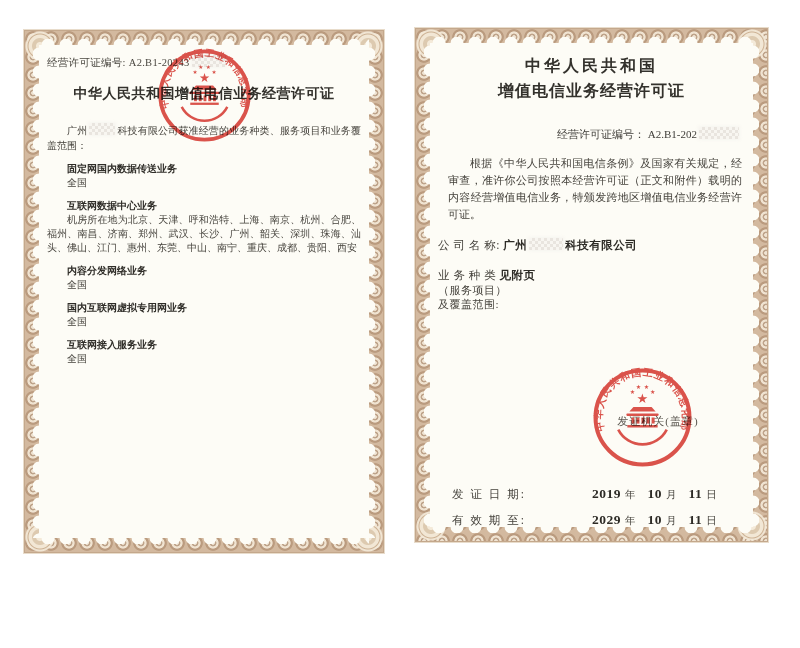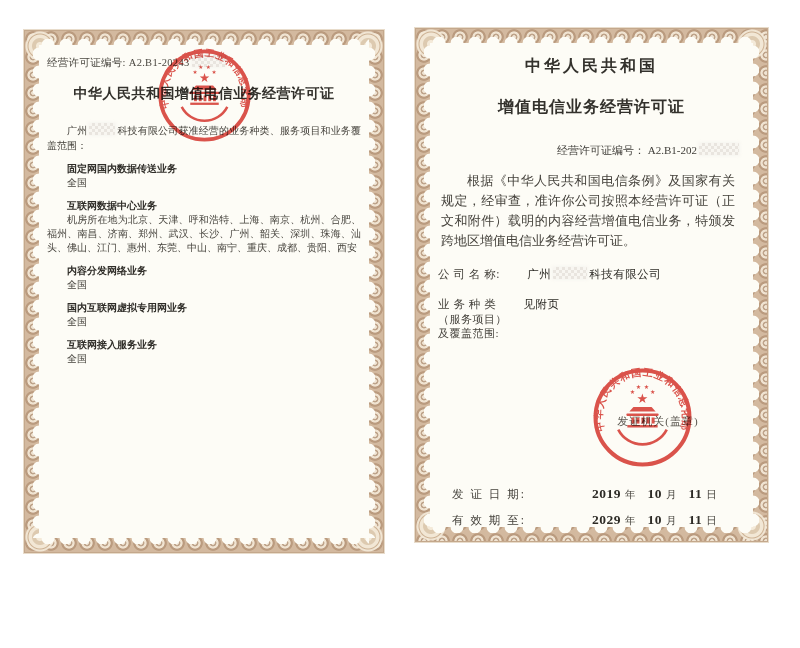--- a/index.html
+++ b/index.html
@@ -66,27 +66,27 @@
   
   .lic-line-l { font-size:10.5px; color:#4a4740; letter-spacing:0.3px; }
   .title-l { margin:15px 6px 0; text-align:center; font-size:14px; font-weight:bold; color:#33312c; letter-spacing:0.5px; }
   .subtitle-l { margin-top:6px; text-align:center; font-size:12.5px; font-weight:bold; color:#33312c; }
   .intro { margin:20px 0 0; font-size:10px; line-height:1.45; text-indent:2em; text-align:justify; }
   .svc-name  { margin:9px 0 0; font-size:10px; font-weight:bold; color:#2f2d28; text-indent:2em; line-height:1.4; }
   .svc-scope { margin:0; font-size:10px; text-indent:2em; line-height:1.4; text-align:justify; }
 
   
   .title-r1 { margin-top:3px; text-align:center; font-size:16px; font-weight:bold; color:#33312c; letter-spacing:3px; }
-  .title-r2 { margin-top:20px; text-align:center; font-size:16px; font-weight:bold; color:#33312c; letter-spacing:1px; }
+  .title-r2 { margin-top:4px; text-align:center; font-size:16px; font-weight:bold; color:#33312c; letter-spacing:1px; }
   .lic-line-r { margin-top:25px; font-size:11px; text-align:right; padding-right:4px; color:#3f3d38; }
-  .body-para { margin:13px auto 0 3px; width:294px; font-size:13px; line-height:1.55; text-indent:2em; text-align:justify;font-family:Liberation Serif, serif; }
+  .body-para { margin:13px auto 0 10px; width:294px; font-size:11px; line-height:1.55; text-indent:2em; text-align:justify;font-family:Liberation Serif, serif; }
   .field-row { margin-top:15px; font-size:11.5px; letter-spacing:0.5px; }
   .field-label { color:#45423c;text-align:right; }
   .field-label.ls { letter-spacing:1.5px; }
-  .field-value { font-weight:normal; color:#2d2b26;margin-left:24px; }
+  .field-value { font-weight:bold; color:#2d2b26; }
   .biz-extra { margin:1px 0 0; font-size:11px; line-height:1.2; letter-spacing:0.5px; }
 
   .seal { position:absolute; mix-blend-mode:multiply; opacity:0.9; }
   .seal-left  { left:118px; top:3px;  width:95px;  height:95px; }
   .seal-right { left:162px; top:324px; width:101px; height:101px; }
   .issuer-label {
     position:absolute; left:152px; top:371px; width:152px; text-align:center;
     font-size:11px; color:#5a564f; letter-spacing:1px;
   }
 

